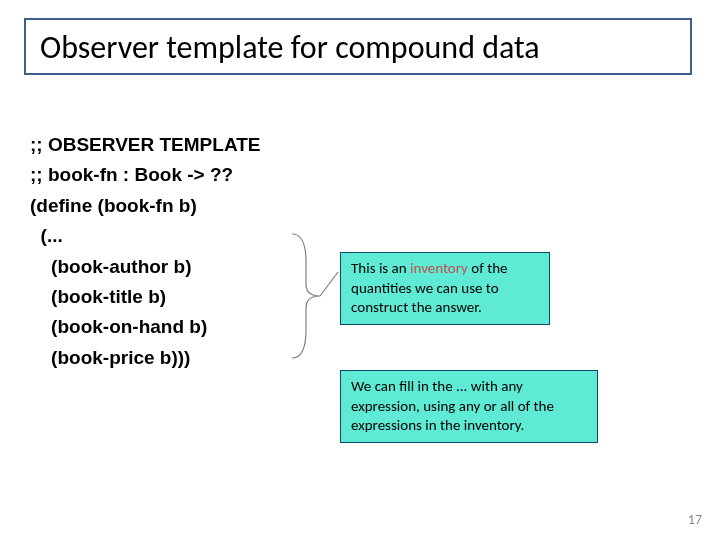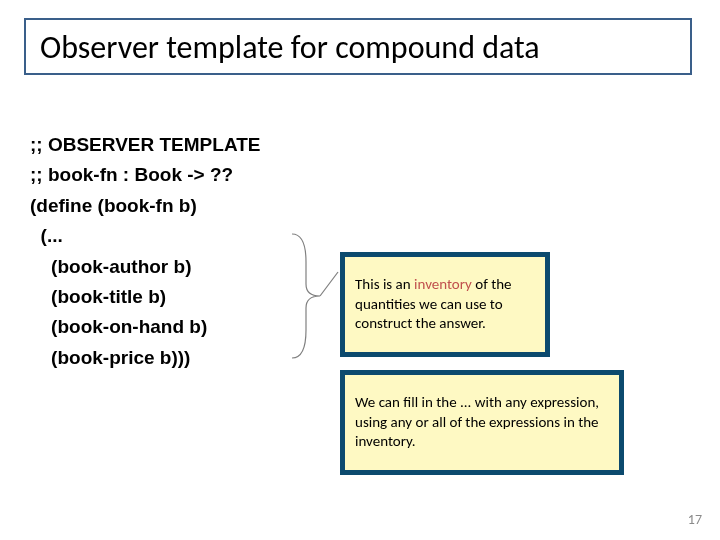--- a/index.html
+++ b/index.html
@@ -32,37 +32,37 @@
     top: 130px;
     font-family: Liberation Sans, sans-serif;
     font-size: 19px;
     font-weight: bold;
     color: #000;
     line-height: 1.6;
     white-space: pre;
   }
   .note-box {
     position: absolute;
-    background: #fef9c3;
-    border: 5px solid #0c4a6e;
-    padding: 18px 10px;
+    background: #5eead4;
+    border: 1px solid #0c4a6e;
+    padding: 6px 10px;
     font-size: 15px;
     color: #000;
     line-height: 1.3;
     box-sizing: border-box;
   }
   .note1 {
     left: 340px;
     top: 252px;
     width: 210px;
   }
   .note2 {
     left: 340px;
     top: 370px;
-    width: 284px;
+    width: 258px;
   }
   .inventory-word {
     color: #c0504d;
   }
   .page-num {
     position: absolute;
     right: 18px;
     bottom: 12px;
     font-size: 14px;
     color: #8a8a8a;

